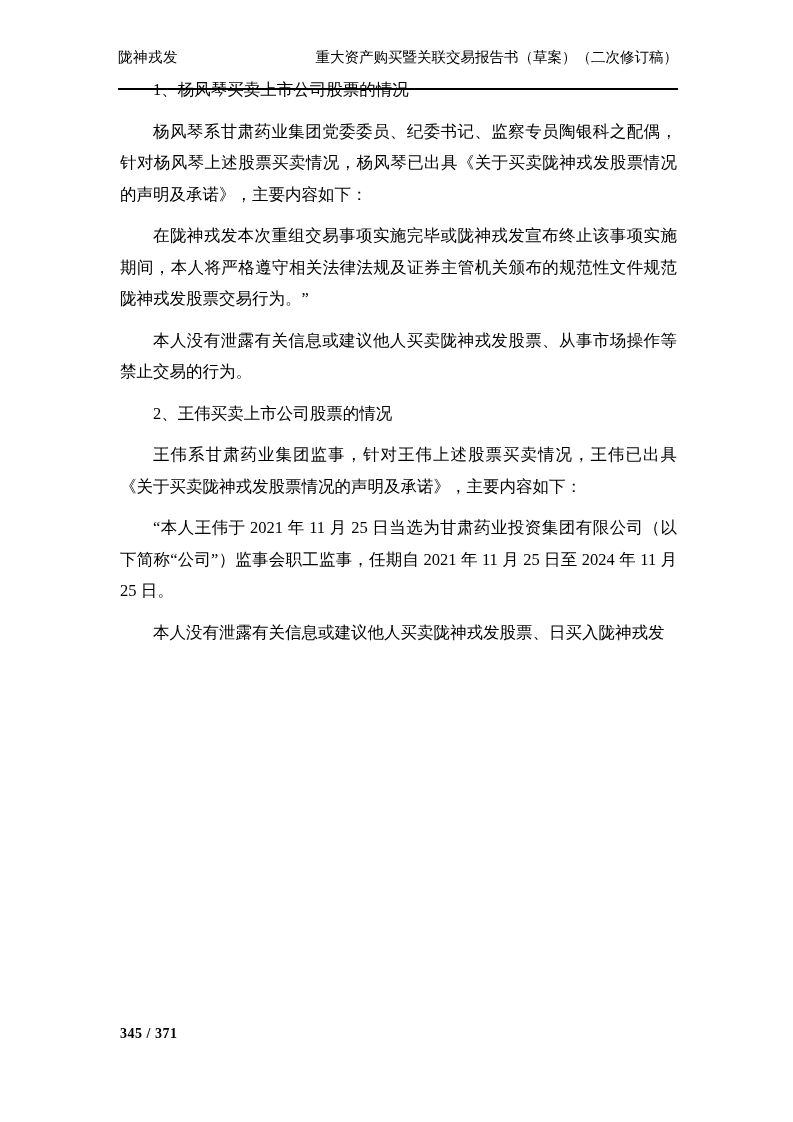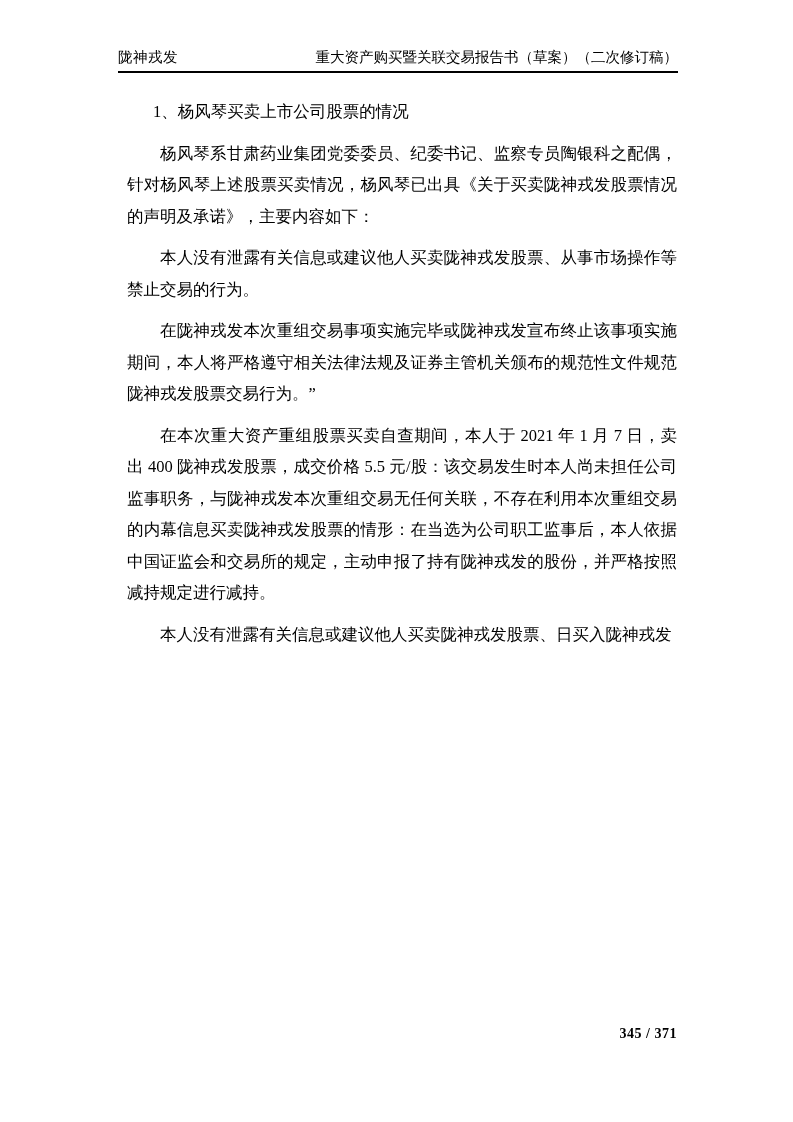--- a/index.html
+++ b/index.html
@@ -19,51 +19,51 @@
   .doc-header {
     position: absolute;
     left: 118px;
     width: 560px;
     top: 49px;
     display: flex;
     justify-content: space-between;
     align-items: flex-end;
     font-size: 14.5px;
     line-height: 17px;
-    padding-bottom: 5px;
+    padding-bottom: 22px;
     border-bottom: 2px solid #000000;
     white-space: nowrap;
   }
   .doc-header .left-text  { letter-spacing: 0.5px; }
   .doc-header .right-text { letter-spacing: 0px; font-family: Liberation Serif, serif; }
   .content {
     position: absolute;
     left: 120px;
     width: 557px;
-    top: 96px;
+    top: 74px;
     font-size: 16.5px;
     line-height: 31.5px;
     text-align: justify;
   }
   .content h2 {
     font-size: 16.5px;
     font-weight: normal;
     text-indent: 2em;
     margin: 0 0 10px 0;
   }
   .content p {
     text-indent: 2em;
-    margin: 0 0 10px 7px;
+    margin: 0 0 10px 0;
   }
   .page-footer {
     position: absolute;
     left: 120px;
     width: 557px;
     top: 1026px;
-    text-align: right;
+    text-align: left;
     font-size: 14px;
     font-weight: bold;
     letter-spacing: 0.5px;
   }
 </style>
 </head>
 <body>
 
 <div class="page">
 
@@ -72,28 +72,30 @@
     <span class="right-text">重大资产购买暨关联交易报告书（草案）（二次修订稿）</span>
   </div>
 
   <div class="content">
 
     <h2>1、杨风琴买卖上市公司股票的情况</h2>
 
     <p>杨风琴系甘肃药业集团党委委员、纪委书记、监察专员陶银科之配偶，针对杨风琴上述股票买卖情况，杨风琴已出具《关于买卖陇神戎发股票情况的声明及承诺》，主要内容如下：</p>
 
 
+    <p>在陇神戎发本次重组交易事项实施完毕或陇神戎发宣布终止该事项实施期间，本人将严格遵守相关法律法规及证券主管机关颁布的规范性文件规范陇神戎发股票交易行为。”</p>
+
     <p>本人没有泄露有关信息或建议他人买卖陇神戎发股票、从事市场操作等禁止交易的行为。</p>
 
-    <p>在陇神戎发本次重组交易事项实施完毕或陇神戎发宣布终止该事项实施期间，本人将严格遵守相关法律法规及证券主管机关颁布的规范性文件规范陇神戎发股票交易行为。”</p>
+    <h2>2、王伟买卖上市公司股票的情况</h2>
 
+    <p>王伟系甘肃药业集团监事，针对王伟上述股票买卖情况，王伟已出具《关于买卖陇神戎发股票情况的声明及承诺》，主要内容如下：</p>
 
+    <p>“本人王伟于 2021 年 11 月 25 日当选为甘肃药业投资集团有限公司（以下简称“公司”）监事会职工监事，任期自 2021 年 11 月 25 日至 2024 年 11 月 25 日。</p>
 
-
-    <p>在本次重大资产重组股票买卖自查期间，本人于 2021 年 1 月 7 日，卖出 400 陇神戎发股票，成交价格 5.5 元/股：该交易发生时本人尚未担任公司监事职务，与陇神戎发本次重组交易无任何关联，不存在利用本次重组交易的内幕信息买卖陇神戎发股票的情形：在当选为公司职工监事后，本人依据中国证监会和交易所的规定，主动申报了持有陇神戎发的股份，并严格按照减持规定进行减持。</p>
 
     <p>本人没有泄露有关信息或建议他人买卖陇神戎发股票、日买入陇神戎发</p>
 
   </div>
 
   <div class="page-footer">
     <span>345 / 371</span>
   </div>
 
 </div>

